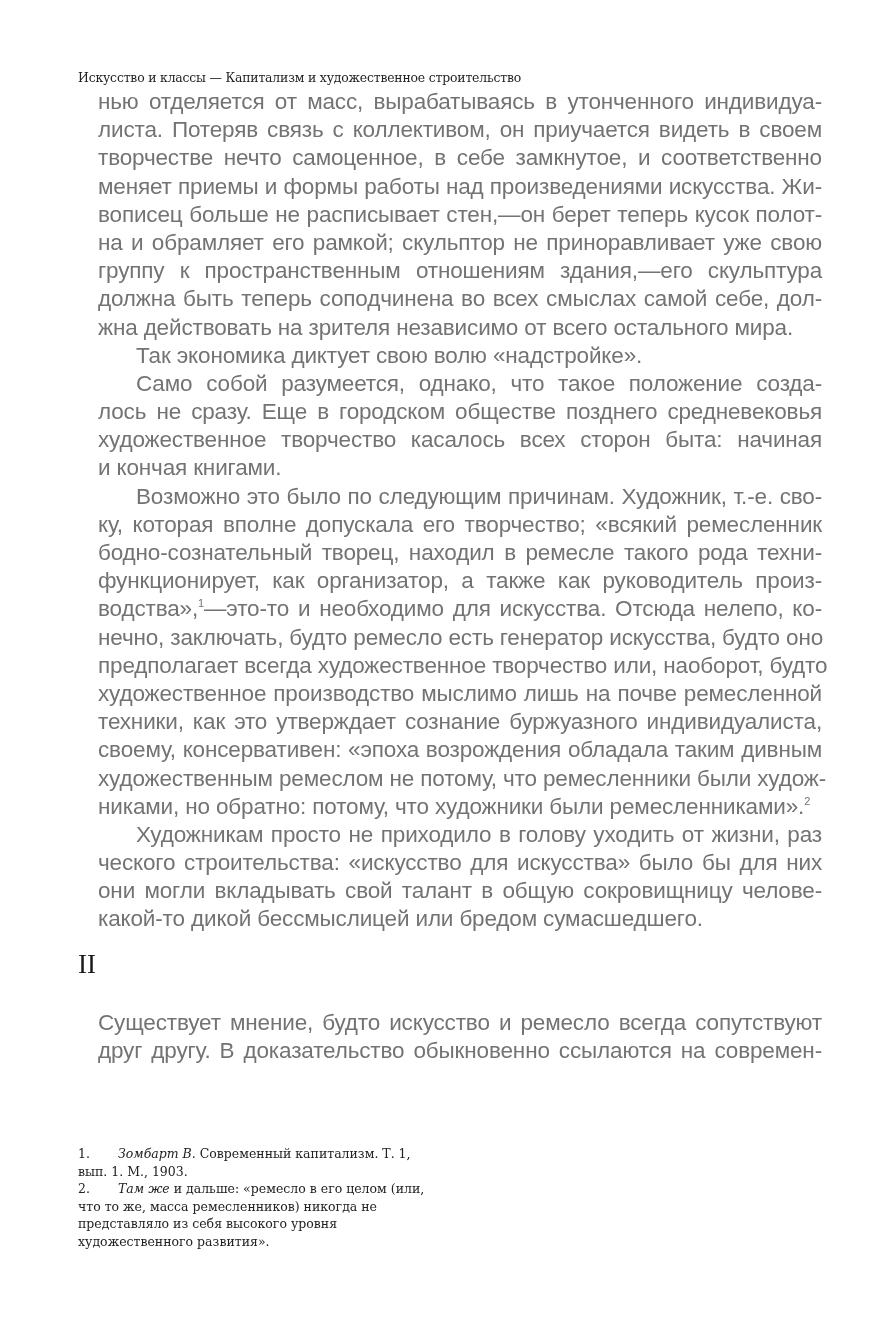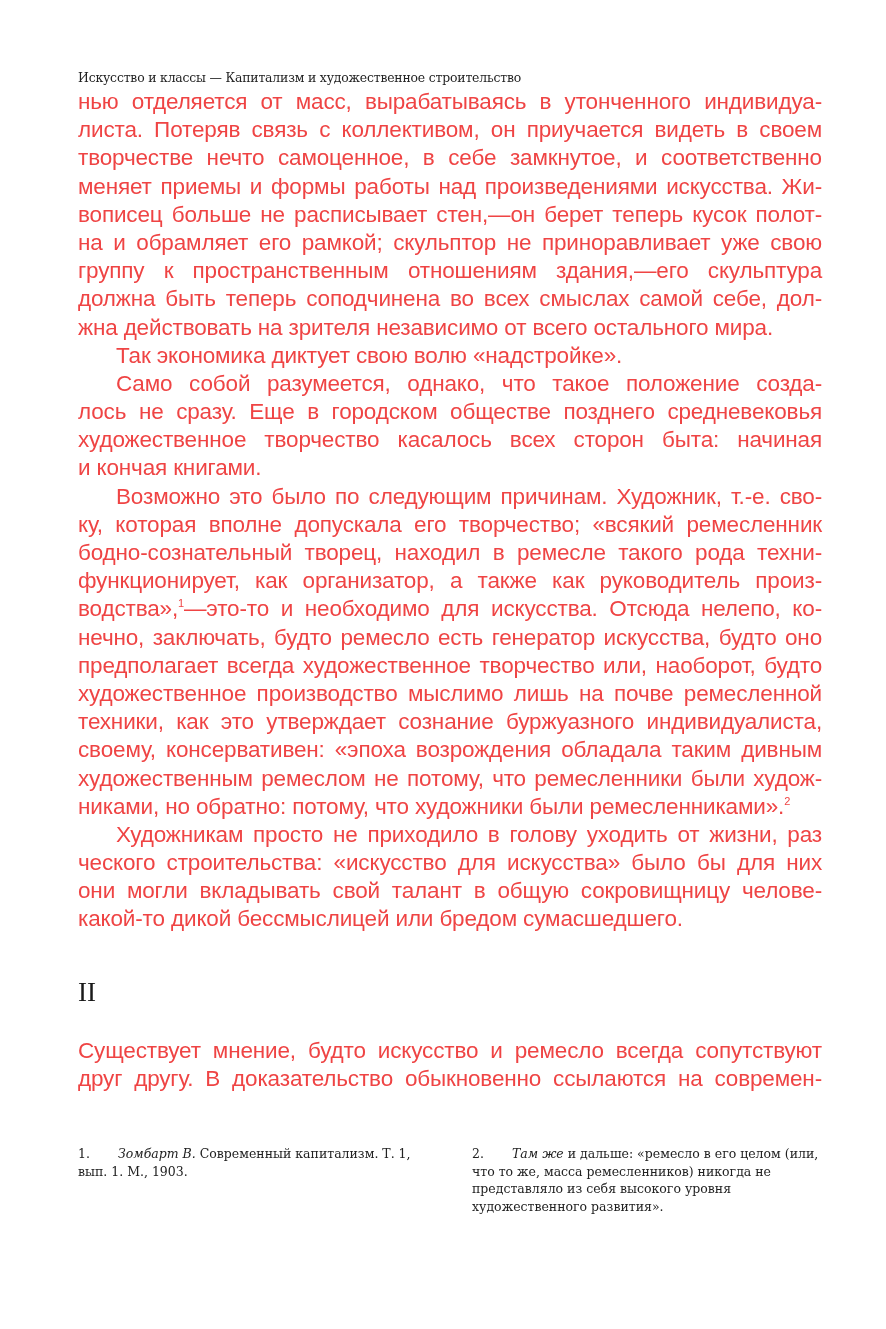--- a/index.html
+++ b/index.html
@@ -28,22 +28,23 @@
       height: 22px;
       letter-spacing: -0.2px;
       white-space: nowrap;
       transform: scaleX(0.92);
       transform-origin: left center;
     }
     .body-text {
       font-family: "Liberation Sans", sans-serif;
       font-size: 22.5px;
       line-height: 28.2px;
-      color: #ef4444;
+      color: #737373;
       letter-spacing: -0.15px;
+      margin-left: 20px;
     }
     .line {
       display: block;
       white-space: nowrap;
       height: 28.2px;
       text-align: justify;
       text-align-last: justify;
     }
     .line.last {
       text-align-last: left;
@@ -53,38 +54,39 @@
     }
     .line sup {
       font-size: 11px;
       vertical-align: 9px;
       line-height: 0;
     }
     .section-heading {
       font-family: "Liberation Serif", serif;
       font-size: 27px;
       color: #1a1a1a;
-      margin-top: 43px;
+      margin-top: 15px;
       height: 48px;
       line-height: 30px;
     }
     .section-body {
       margin-top: 12px;
     }
     .footnotes {
       position: absolute;
       left: 78px;
       top: 1145px;
       width: 744px;
       font-family: "DejaVu Serif", "Liberation Serif", serif;
       font-size: 12.5px;
       line-height: 17.5px;
       color: #222;
       display: flex;
       justify-content: space-between;
+      flex-direction: column;
     }
     .fn {
       width: 350px;
     }
     .fn-num {
       display: inline-block;
       width: 40px;
     }
     .fn-author {
       font-style: italic;

